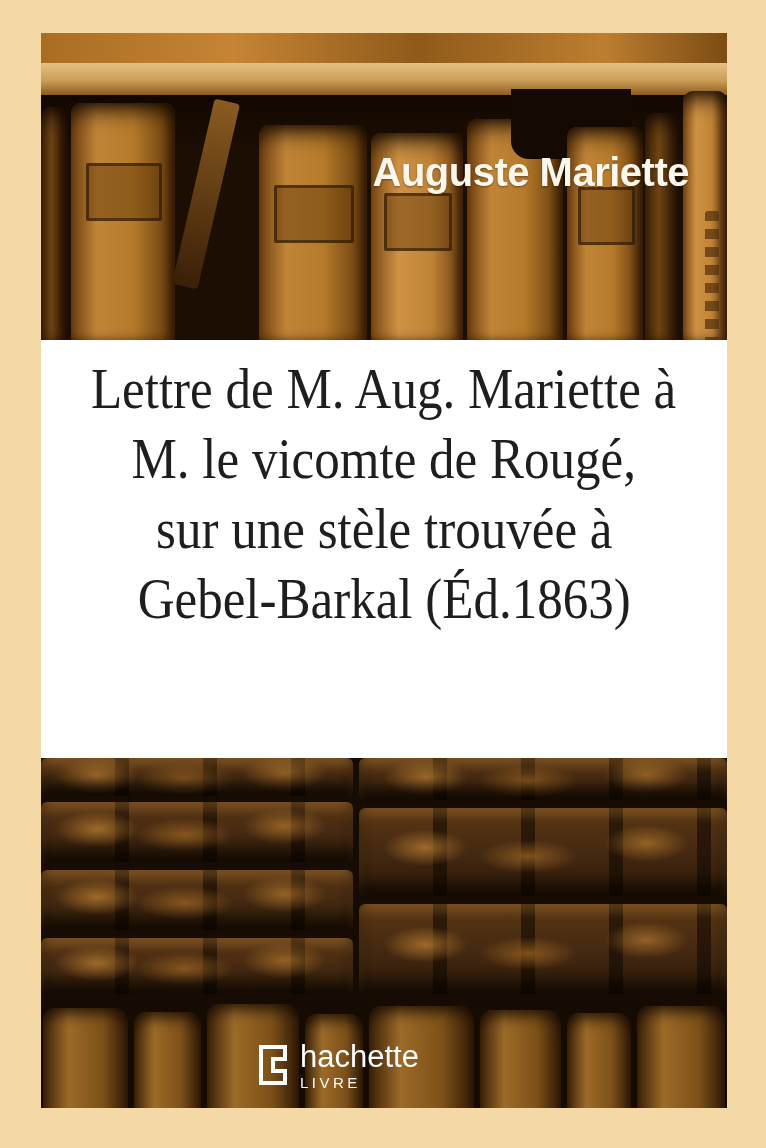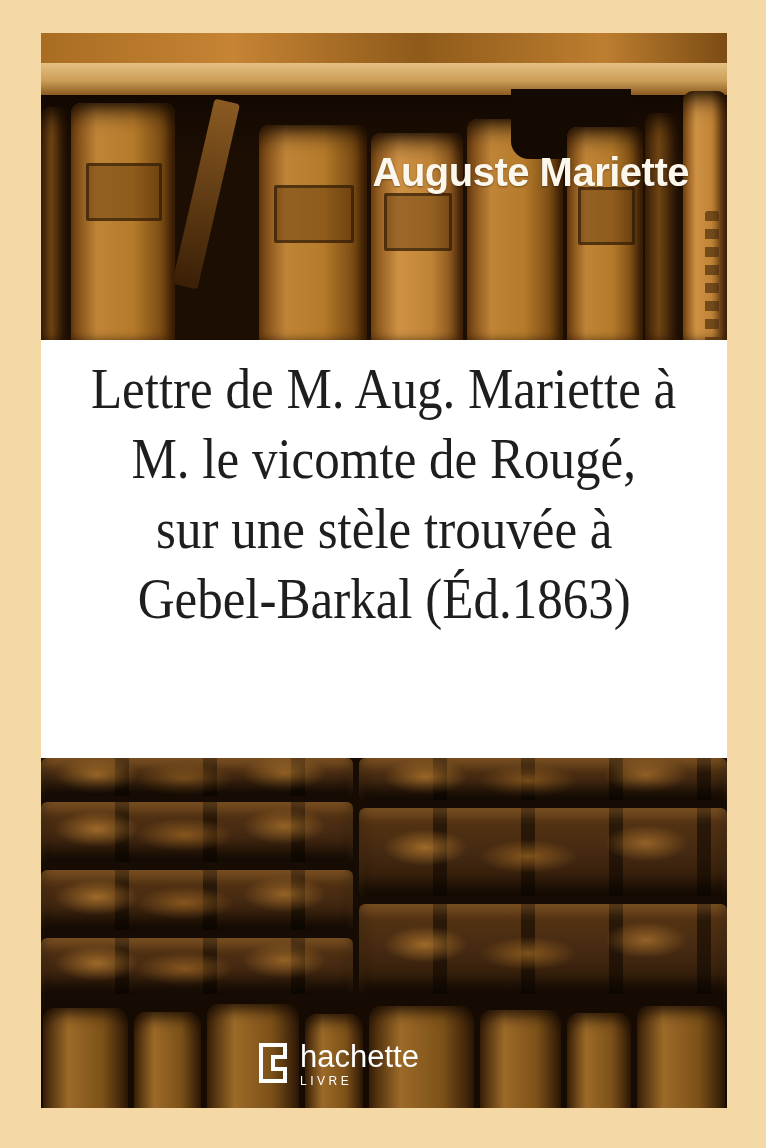--- a/index.html
+++ b/index.html
@@ -49,21 +49,21 @@
     display:flex;align-items:flex-end;gap:6px;padding:0 2px;box-sizing:border-box;}
   .sspine{border-radius:12px 14px 0 0;
     background:linear-gradient(90deg,#3a2008,#9c6a28 30%,#7c5118 70%,#2e1806);
     box-shadow:inset 0 14px 14px -8px rgba(15,6,0,.8);}
 
   
   .logos{position:absolute;left:215px;top:284px;display:flex;align-items:flex-end;gap:26px;flex-direction:column;}
   .hachette{display:flex;align-items:center;gap:10px;color:#fff;}
   .h-texts{display:flex;flex-direction:column;}
   .h-name{font-size:31px;line-height:30px;font-weight:500;letter-spacing:0;}
-  .h-sub{font-size:12px;letter-spacing:3.5px;margin-top:2px;font-weight:400;}
+  .h-sub{font-size:15px;letter-spacing:3.5px;margin-top:2px;font-weight:400;}
   .bnf{display:flex;align-items:center;color:#fff;}
   .bnf-brace{font-size:48px;font-weight:600;line-height:40px;margin-right:3px;}
   .bnf-name{font-size:38px;font-weight:bold;letter-spacing:-1px;margin-left:46px;}
 </style>
 </head>
 <body>
 
 <div class="cover">
   <div class="photo">
 

